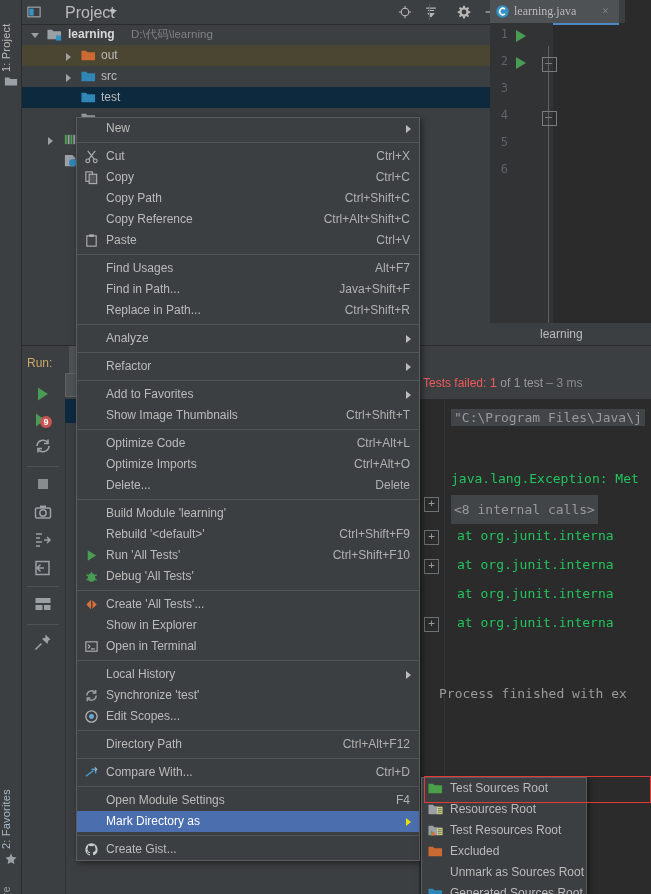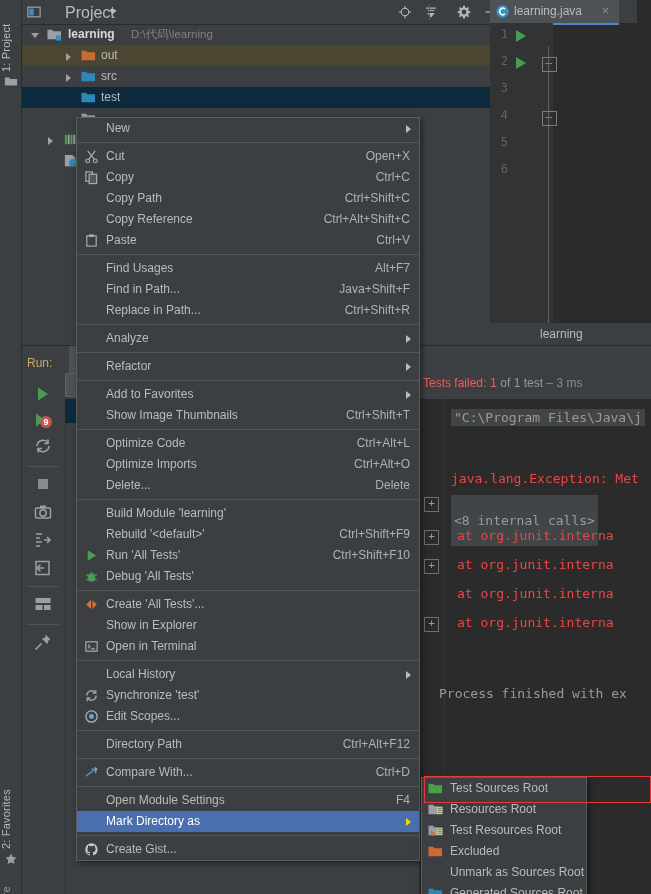--- a/index.html
+++ b/index.html
@@ -37,21 +37,21 @@
   .arrow{position:absolute;top:8px;width:0;height:0;
          border-top:4px solid transparent;border-bottom:4px solid transparent;border-left:5px solid #a0a0a0;}
   .arrow.open{border-left:4px solid transparent;border-right:4px solid transparent;
               border-top:5px solid #a0a0a0;top:9px;}
   .ticon{position:absolute;top:3px;width:15px;height:15px;}
   .tlabel{position:absolute;}
   .tpath{position:absolute;color:#808080;font-size:11.5px;}
 
   
   #editor{position:absolute;left:490px;top:0;width:161px;height:345px;background:#2b2b2b;}
-  #tabbar{position:absolute;left:0;top:0;width:147px;height:23px;background:#3c3f41;}
+  #tabbar{position:absolute;left:0;top:0;width:135px;height:23px;background:#3c3f41;font-family:Liberation Serif, serif;}
   #tab{position:absolute;left:0;top:0;width:129px;height:23px;background:#4e5254;
        border-bottom:2px solid #4a88c7;}
   #tab-label{position:absolute;left:24px;top:4px;color:#bbbbbb;font-size:12px;}
   #tab-close{position:absolute;left:112px;top:4px;color:#8e8e8e;font-size:12px;}
   #tab-icon{position:absolute;left:5px;top:4px;width:15px;height:15px;}
   #gutter{position:absolute;left:0;top:23px;width:63px;height:300px;background:#313335;}
   .lnum{position:absolute;left:0;width:18px;text-align:right;color:#606366;
         font-family:"DejaVu Sans Mono","Liberation Mono",monospace;font-size:12px;}
   .runmark{position:absolute;left:26px;width:0;height:0;
       border-top:6px solid transparent;border-bottom:6px solid transparent;border-left:10px solid #499c54;}
@@ -83,21 +83,21 @@
 
   #results{position:absolute;left:398px;top:30px;width:232px;height:519px;}
   #status-line{position:absolute;left:4px;top:0px;white-space:nowrap;font-size:12px;}
   .sf-red{color:#f05a5a;}
   .sf-gray{color:#9a9a9a;}
   .sf-dim{color:#8a8a8a;}
   #console{position:absolute;left:0px;top:24px;width:232px;height:495px;background:#2b2b2b;}
   .cline{position:absolute;font-family:"DejaVu Sans Mono","Liberation Mono",monospace;
          font-size:13px;white-space:nowrap;}
   .c-gray{color:#9a9a9a;}
-  .c-red{color:#ef4444;}
+  .c-red{color:#22c55e;}
   .c-hl{background:#414547;}
   .plus{position:absolute;left:5px;width:13px;height:13px;border:1px solid #6e7173;color:#9a9a9a;
         font-size:11px;line-height:12px;text-align:center;
         font-family:"DejaVu Sans Mono","Liberation Mono",monospace;}
   #console-gutterline{position:absolute;left:25px;top:0px;width:1px;height:495px;background:#323436;}
 
   
   #ctxmenu{position:absolute;left:76px;top:117px;width:344px;background:#3c3f41;
            border:1px solid #5a5d5e;box-sizing:border-box;z-index:30;
            box-shadow:2px 2px 6px rgba(0,0,0,.5);}
@@ -329,21 +329,21 @@
   </div>
 
   <div id="console">
     <div id="console-gutterline"></div>
 
     <div class="cline c-gray c-hl" style="left:32px;top:10px;padding:1px 3px">"C:\Program Files\Java\j</div>
 
     <div class="cline c-red" style="left:32px;top:72px">java.lang.Exception: Met</div>
 
     <div class="plus" style="top:98px">+</div>
-    <div class="cline c-gray c-hl" style="left:32px;top:96px;padding:18px 3px">&lt;8 internal calls&gt;</div>
+    <div class="cline c-gray c-hl" style="left:32px;top:96px;padding:7px 3px">&lt;8 internal calls&gt;</div>
 
     <div class="plus" style="top:131px">+</div>
     <div class="cline c-red" style="left:38px;top:129px">at org.junit.interna</div>
 
     <div class="plus" style="top:160px">+</div>
     <div class="cline c-red" style="left:38px;top:158px">at org.junit.interna</div>
 
     <div class="cline c-red" style="left:38px;top:187px">at org.junit.interna</div>
 
     <div class="plus" style="top:218px">+</div>
@@ -361,21 +361,21 @@
   </div>
   <div class="msep"></div>
 
   <div class="mi">
     <svg class="mi-icon" viewBox="0 0 16 16">
       <path d="M4 2l7 9M12 2l-7 9" stroke="#b0b0b0" stroke-width="1.2" fill="none"></path>
       <circle cx="4" cy="12.6" r="2" fill="none" stroke="#b0b0b0" stroke-width="1.2"></circle>
       <circle cx="12" cy="12.6" r="2" fill="none" stroke="#b0b0b0" stroke-width="1.2"></circle>
     </svg>
     <span class="mi-label">Cut</span>
-    <span class="mi-acc">Open+X</span>
+    <span class="mi-acc">Ctrl+X</span>
   </div>
 
   <div class="mi">
     <svg class="mi-icon" viewBox="0 0 16 16">
       <rect x="2" y="2" width="7" height="10" fill="none" stroke="#b0b0b0" stroke-width="1.2"></rect>
       <rect x="5.5" y="4.5" width="8" height="10" fill="#55585a" stroke="#b0b0b0" stroke-width="1.2"></rect>
     </svg>
     <span class="mi-label">Copy</span>
     <span class="mi-acc">Ctrl+C</span>
   </div>

